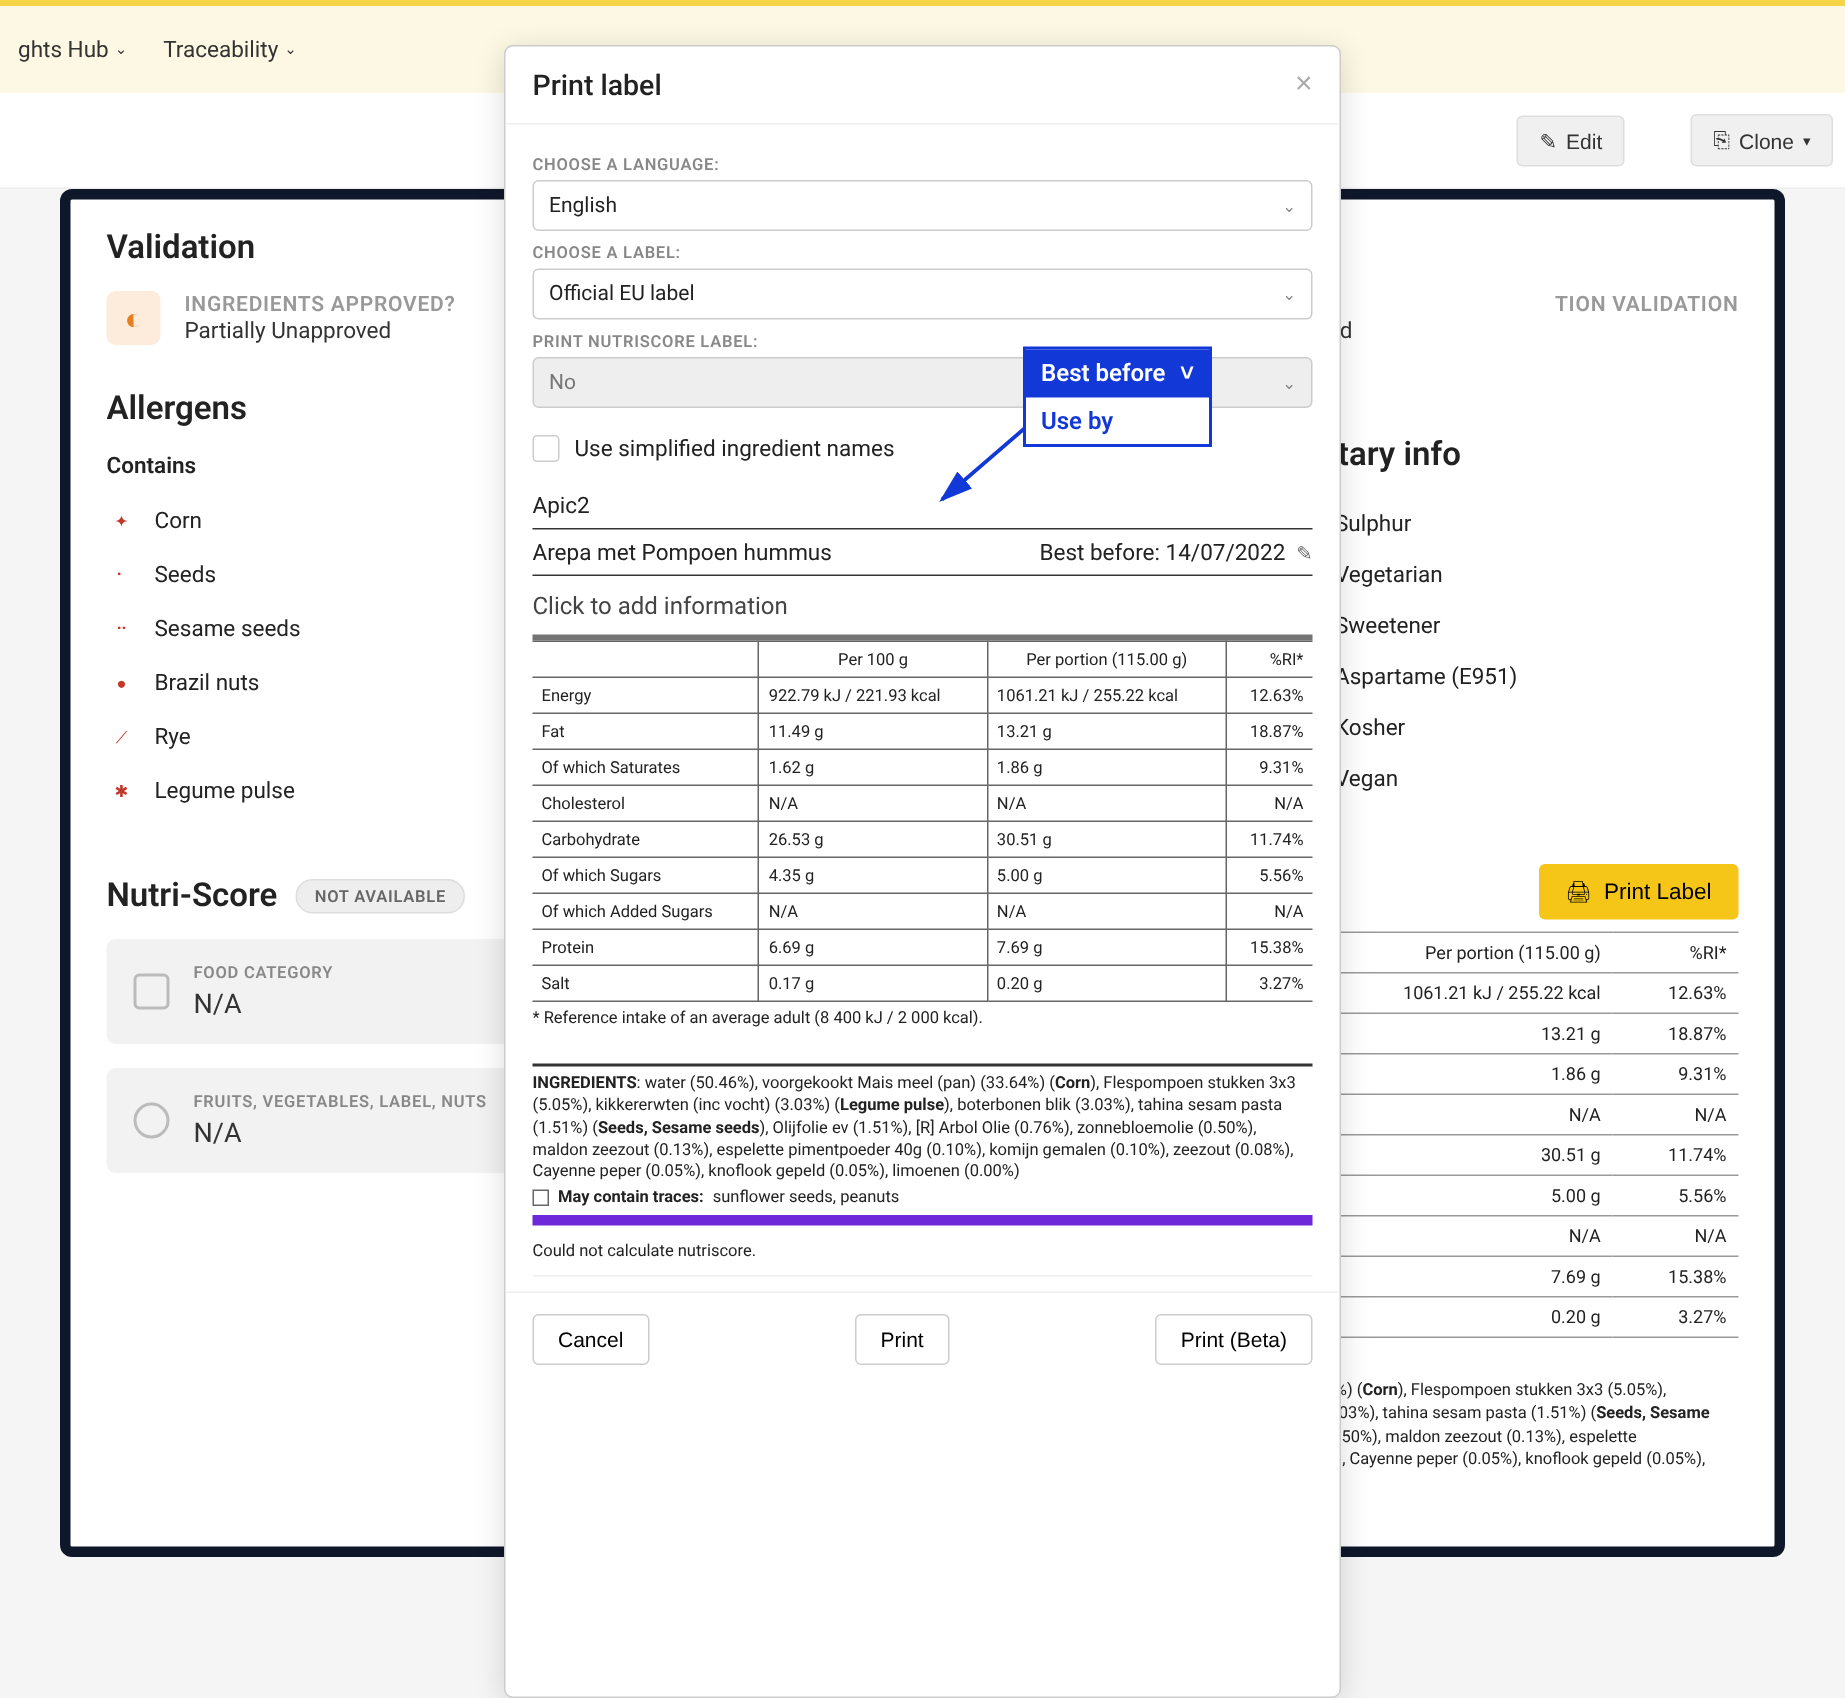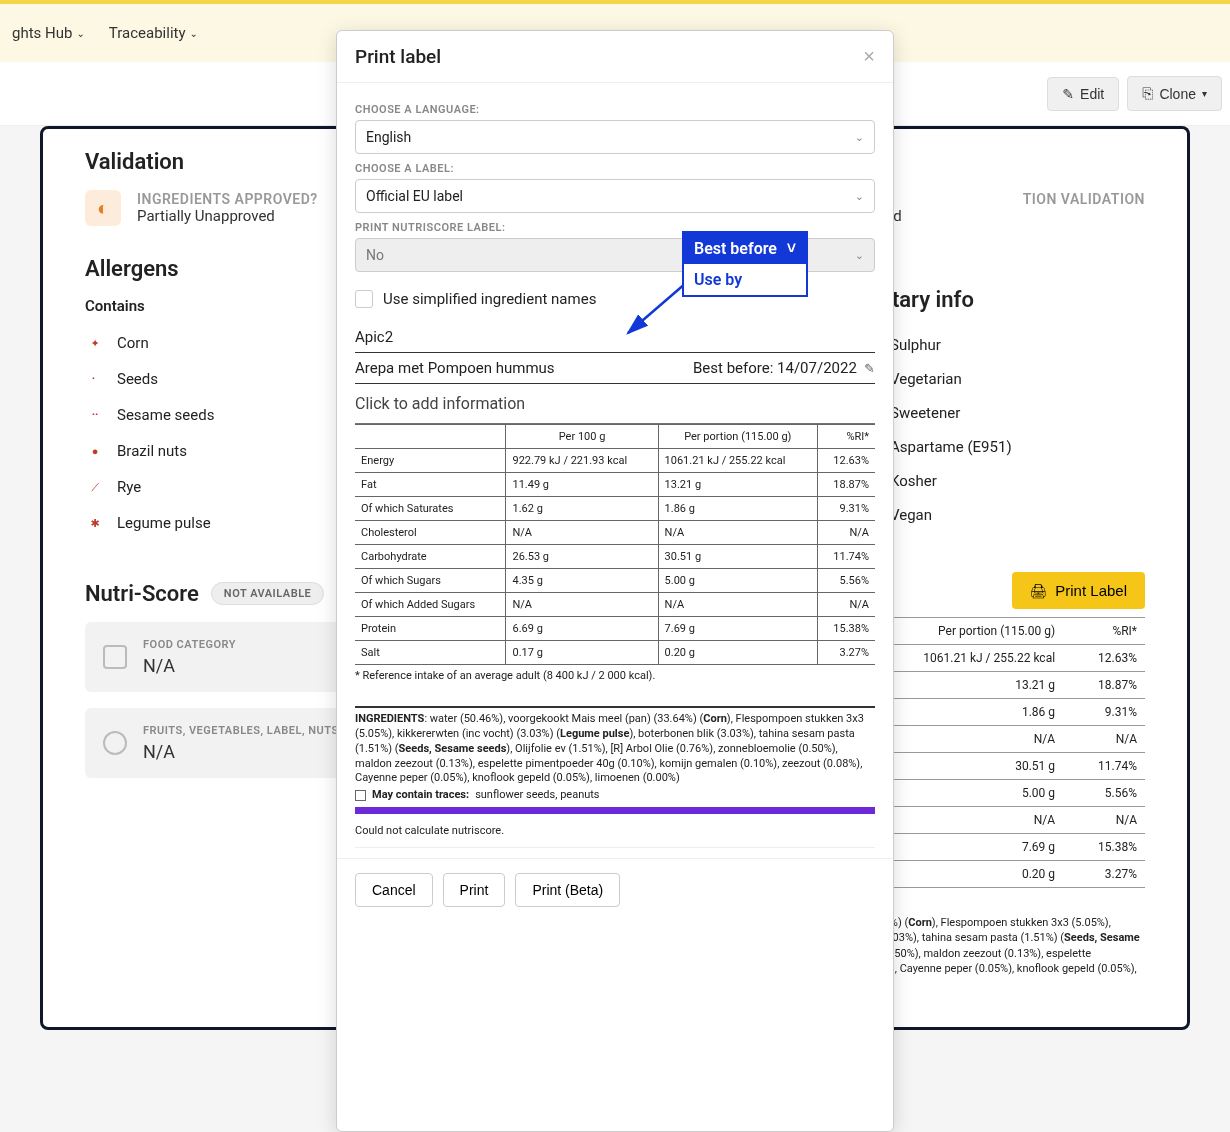--- a/index.html
+++ b/index.html
@@ -2,22 +2,22 @@
 <html><head>
 <meta charset="utf-8">
 <style>
   * { box-sizing: border-box; margin: 0; padding: 0; }
   body { font-family: -apple-system, BlinkMacSystemFont, "Segoe UI", Roboto, sans-serif; background: #f5f5f5; color: #222; width: 1230px; height: 1132px; overflow: hidden; position: relative; }
   .topbar { height: 4px; background: #f5d547; }
   .menubar { background: #fcf8e3; height: 58px; display: flex; align-items: center; padding-left: 0; }
   .menu-item { color: #333; font-size: 15px; padding: 0 12px; display: flex; align-items: center; cursor: pointer; }
   .chev { margin-left: 4px; font-size: 10px; }
   .toolbar { background: #fff; height: 64px; display: flex; justify-content: flex-end; align-items: center; padding-right: 8px; gap: 8px; border-bottom: 1px solid #eee;}
-  .btn-tool { background: #f0f0f0; border: 1px solid #ddd; border-radius: 4px; padding: 8px 14px; font-size: 14px; display: flex; align-items: center; gap: 6px; cursor: pointer; color:#333; }
-  .card { background: #fff; border: 3px solid #0f172a; border-radius: 8px; padding: 20px 42px; }
+  .btn-tool { background: #f0f0f0; border: 1px solid #ddd; border-radius: 4px; padding: 8px 14px; font-size: 14px; display: flex; align-items: center; gap: 6px; cursor: pointer; color:#333;margin-left:36px; }
+  .card { background: #fff; border: 7px solid #0f172a; border-radius: 8px; padding: 20px 24px; }
   h2 { font-size: 22px; font-weight: 600; margin-bottom: 16px; color:#222; }
   .val-row { display:flex; align-items:center; gap:16px;}
   .val-icon { width:36px; height:36px; background:#fdecdc; border-radius:6px; display:flex; align-items:center; justify-content:center; color:#e67e22; font-size:20px; font-weight:bold; }
   .val-labels .lbl { font-size:14px; letter-spacing:0.5px; color:#999; text-transform:uppercase; font-weight:600;text-align:right; }
   .val-labels .val { font-size:15px; color:#333; }
   .allergens h2 { margin-top: 30px; }
   .subh { font-size:15px; font-weight:600; margin: 12px 0 10px 0; }
   .allergen-item { display:flex; align-items:center; gap:12px; padding: 8px 0; font-size:15px; }
   .a-icon { width:20px; height:20px; border-radius:4px; display:flex; align-items:center; justify-content:center; font-size:11px; color:#c0392b; }
   .nutri-row { display:flex; align-items:center; gap:12px; margin-top:40px;}
@@ -56,33 +56,33 @@
   .modal-body { padding: 12px 18px 10px 18px; }
   .form-lbl { font-size:11px; color:#888; letter-spacing:0.5px; font-weight:600; margin-top:8px;}
   .select { width:100%; border:1px solid #ccc; border-radius:4px; padding:8px 10px; font-size:14px; background:#fff; display:flex; justify-content:space-between; align-items:center; margin-top:4px; cursor:pointer;}
   .select.disabled { background:#eee; color:#777;}
   .sel-chev { font-size:11px; color:#888;}
   .chk-row { display:flex; align-items:center; gap:10px; margin-top:18px; font-size:15px; }
   .chk { width:18px; height:18px; border:1px solid #ccc; border-radius:3px; }
   .prod-line { border-bottom:1px solid #333; padding:6px 0; font-size:15px; margin-top:14px;}
   .prod-line2 { border-bottom:1px solid #333; padding:6px 0; font-size:15px; display:flex; justify-content:space-between; align-items:flex-start;}
   .edit-ico { color:#666; font-size:13px; margin-left:4px;}
-  .addinfo { border-bottom:1px solid #737373; padding:10px 0; font-size:16px; color:#444;}
+  .addinfo { border-bottom:4px solid #737373; padding:10px 0; font-size:16px; color:#444;}
   .mod-nutr { width:100%; border-collapse:collapse; font-size:11px; margin-top:0;}
   .mod-nutr th, .mod-nutr td { border:1px solid #666; padding:5px 6px; }
   .mod-nutr th { font-weight:400; text-align:center; }
   .mod-nutr td:first-child { border-left:none; }
   .mod-nutr td:last-child, .mod-nutr th:last-child { border-right:none; text-align:right;}
   .mod-nutr tr:first-child th:first-child { border-left:none;}
   .mod-nutr td { }
   .mod-ingred { font-size:11px; line-height:1.35; margin-top:24px; border-top:2px solid #333; border-bottom:7px solid #6d28d9; padding:4px 0;}
   .may-row { display:flex; align-items:center; gap:6px; font-size:11px; margin-top:2px;}
   .may-chk { width:11px; height:11px; border:1px solid #666;}
   .ns-err { font-size:11px; padding:10px 0; border-bottom:1px solid #eee;}
-  .modal-foot { display:flex; justify-content:flex-start; gap:10px; padding:14px 18px; border-top:1px solid #eee;}
+  .modal-foot { display:flex; justify-content:space-between; gap:10px; padding:14px 18px; border-top:1px solid #eee;}
   .mod-btn { border:1px solid #ccc; background:#fff; padding:8px 16px; border-radius:4px; font-size:14px; cursor:pointer;}
 
   
   .dropdown-popup { position:absolute; border:2px solid #1238d8; background:#fff; z-index:200; font-size:16px; width:126px;}
   .dd-opt { padding:6px 10px; color:#1238d8; font-weight:600; display:flex; justify-content:space-between; cursor:pointer;}
   .dd-opt.sel { background:#1238d8; color:#fff;}
   .arrow { position:absolute; z-index:150; pointer-events:none;}
 
   
   .ico-edit::before { content:"✎"; }

